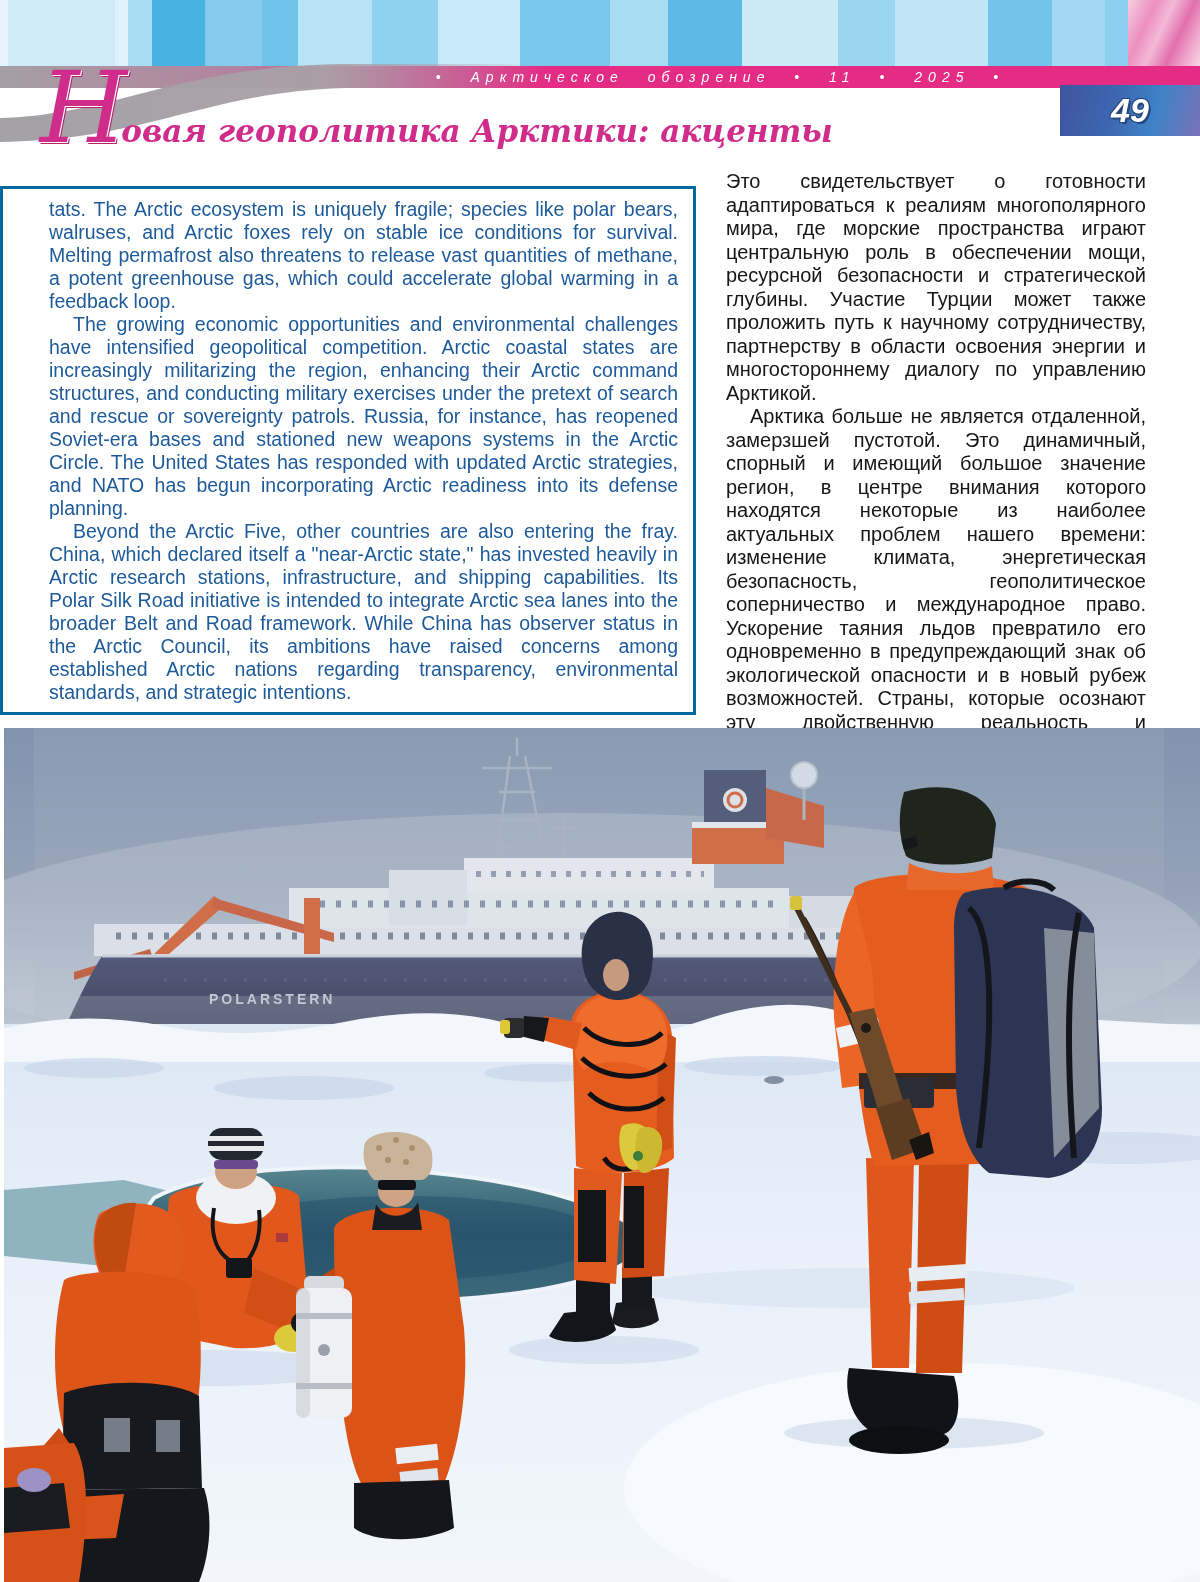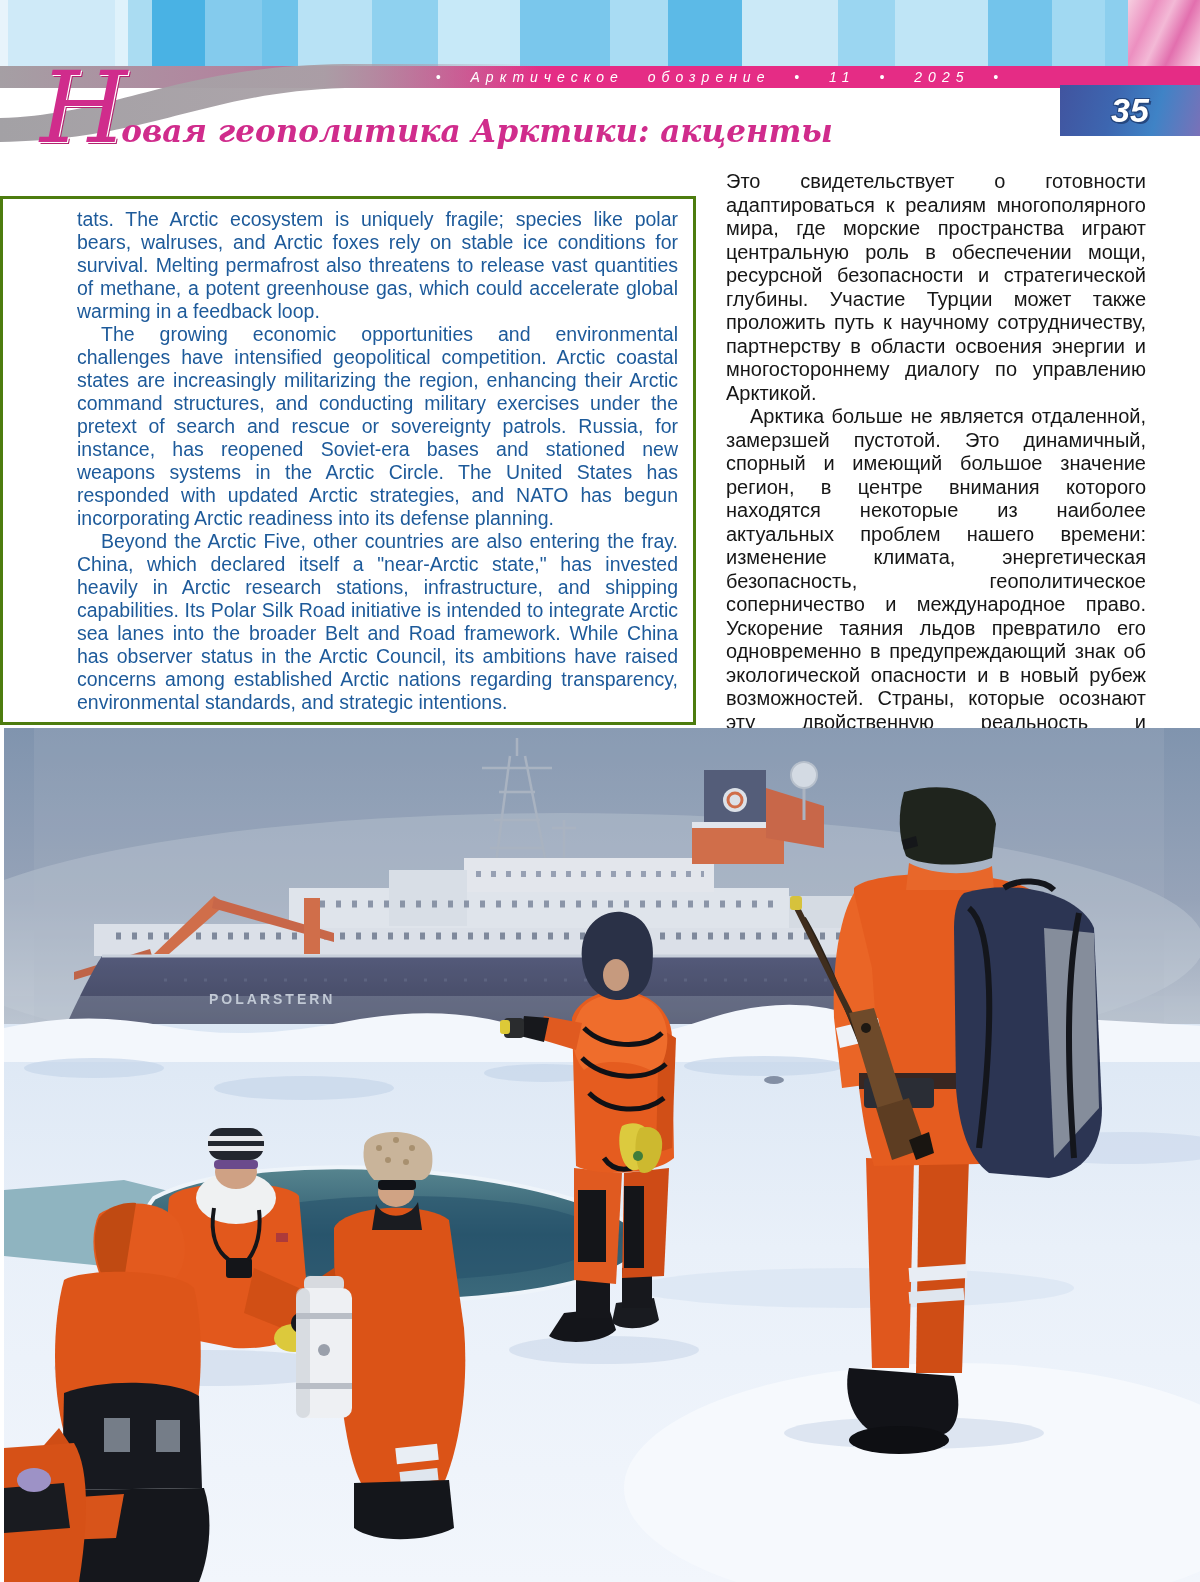--- a/index.html
+++ b/index.html
@@ -27,22 +27,22 @@
     display:flex;align-items:center;justify-content:center;}
   .badge span{font-style:italic;font-weight:bold;font-size:34px;color:#ffffff;
     text-shadow:-1px -1px 0 #25477f,1px -1px 0 #25477f,-1px 1px 0 #25477f,2px 2px 0 #25477f;}
   .title{position:absolute;left:40px;top:58px;margin:0;z-index:6;white-space:nowrap;
     font-family:"DejaVu Serif",serif;font-style:italic;font-weight:normal;color:#d02c8c;}
   .dropcap{font-size:100px;line-height:1;letter-spacing:-2px;
     text-shadow:1px 1px 0 #ffffff,2px 2px 0 #b2246f;}
   .title-rest{font-size:31px;font-weight:bold;margin-left:-4px;}
 
   
-  .en-box{position:absolute;left:0px;top:196px;width:696px;min-height:506px;box-sizing:border-box;
-    border:3px solid #4d7c0f;background:#ffffff;padding:9px 15px 8px 74px;}
+  .en-box{position:absolute;left:0px;top:186px;width:696px;min-height:506px;box-sizing:border-box;
+    border:3px solid #0369a1;background:#ffffff;padding:9px 15px 8px 46px;}
   .en-box p{margin:0;font-size:19.5px;line-height:23px;text-align:justify;color:#1d5a9a;}
   .ru-col{position:absolute;left:712px;top:170px;width:420px;margin-left:14px;}
   .ru-col p{margin:0;font-size:20px;line-height:23.5px;text-align:justify;color:#161616;}
   .indent{text-indent:24px;}
   .justify-last{text-align-last:justify;}
 
   
   .photo{position:absolute;left:0;top:724px;width:1200px;height:854px;margin:4px;}
   .photo svg{display:block;}
 </style>
@@ -63,21 +63,21 @@
           <stop offset="0.6" stop-color="#a9a0a6" stop-opacity="0.95"></stop>
           <stop offset="1" stop-color="#b78fa4" stop-opacity="0"></stop>
         </linearGradient>
       </defs>
       <path d="M0,118 C120,114 175,66 345,64 L540,64 L540,88 L345,88 C205,92 150,140 0,142 Z" fill="url(#ribbonGrad)"></path>
     </svg>
 
     <span class="band-text">• Арктическое обозрение • 11 • 2025 •</span>
 
     <div class="badge">
-      <span>35</span>
+      <span>49</span>
     </div>
 
     <h1 class="title"><span class="dropcap">Н</span><span class="title-rest">овая геополитика Арктики: акценты</span></h1>
   </header>
 
   <main>
     <section class="en-box">
       <p>tats. The Arctic ecosystem is uniquely fragile; species like polar bears, walruses, and Arctic foxes rely on stable ice conditions for survival. Melting permafrost also threatens to release vast quantities of methane, a potent greenhouse gas, which could accelerate global warming in a feedback loop.</p>
       <p class="indent">The growing economic opportunities and environmental challenges have intensified geopolitical competition. Arctic coastal states are increasingly militarizing the region, enhancing their Arctic command structures, and conducting military exercises under the pretext of search and rescue or sovereignty patrols. Russia, for instance, has reopened Soviet-era bases and stationed new weapons systems in the Arctic Circle. The United States has responded with updated Arctic strategies, and NATO has begun incorporating Arctic readiness into its defense planning.</p>
       <p class="indent">Beyond the Arctic Five, other countries are also entering the fray. China, which declared itself a "near-Arctic state," has invested heavily in Arctic research stations, infrastructure, and shipping capabilities. Its Polar Silk Road initiative is intended to integrate Arctic sea lanes into the broader Belt and Road framework. While China has observer status in the Arctic Council, its ambitions have raised concerns among established Arctic nations regarding transparency, environmental standards, and strategic intentions.</p>

